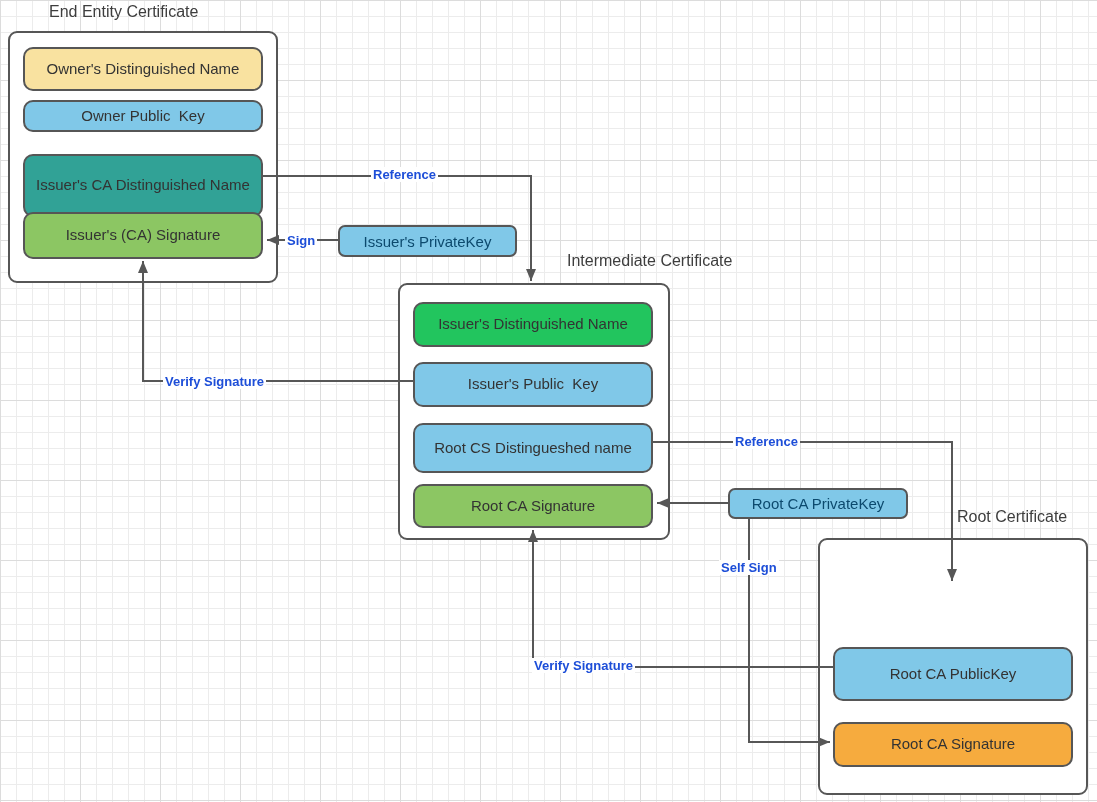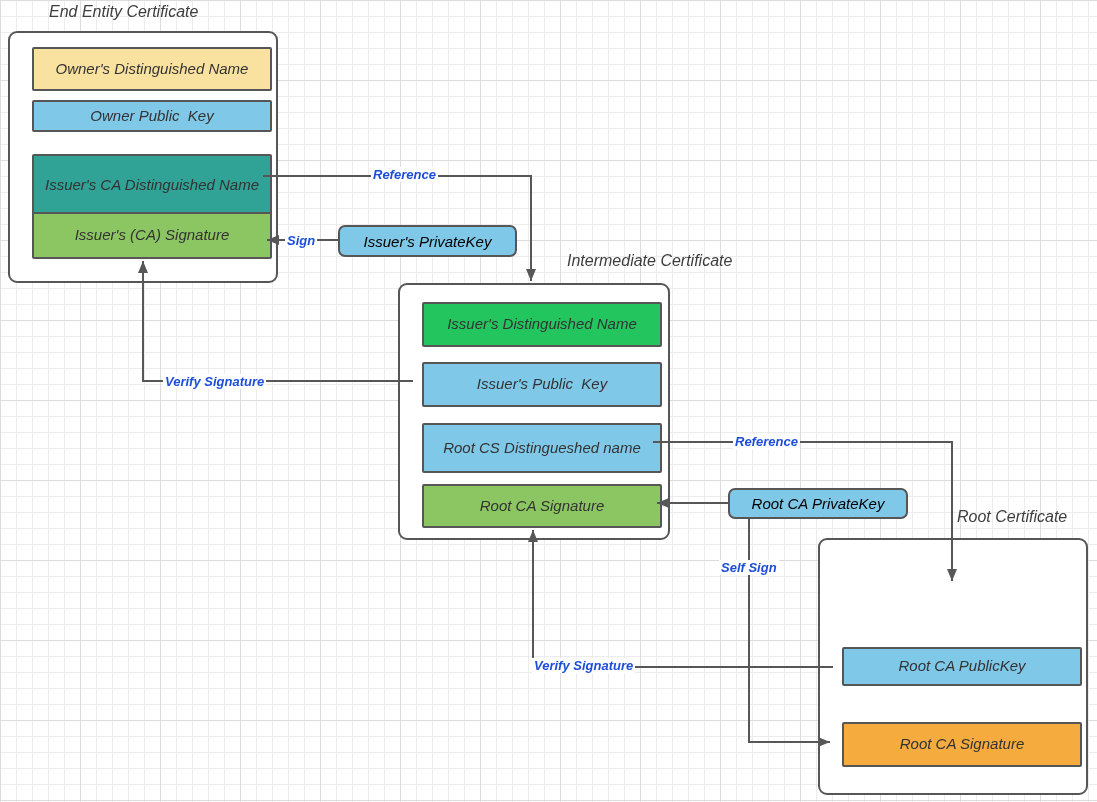--- a/index.html
+++ b/index.html
@@ -11,64 +11,63 @@
   .canvas {
     position: relative;
     width: 1097px; height: 802px;
     background-color: #ffffff;
     background-image:
       linear-gradient(#dcdcdc 1px, transparent 1px),
       linear-gradient(90deg, #dcdcdc 1px, transparent 1px),
       linear-gradient(#ececec 1px, transparent 1px),
       linear-gradient(90deg, #ececec 1px, transparent 1px);
     background-size: 80px 80px, 80px 80px, 16px 16px, 16px 16px;
-    font-style: italic;
   }
   .cert {
     position: absolute;
     background: #ffffff;
     border: 2px solid #565656;
     border-radius: 9px;
     box-sizing: border-box;
     z-index: 1;
   }
   .cert-title {
     position: absolute;
     font-size: 16px;
     color: #3d3d3d;
     white-space: nowrap;
     z-index: 1;
   }
   .field {
     position: absolute;
-    left: 22px;
+    left: 13px;
     width: 240px;
     border: 2px solid #565656;
-    border-radius: 2px;
+    border-radius: 10px;
     box-sizing: border-box;
     display: flex;
     align-items: center;
     justify-content: center;
     text-align: center;
     font-size: 15px;
     color: #333333;
     padding: 0 10px;
     white-space: pre-wrap;
     line-height: 1.25;
   }
   .keybox {
     position: absolute;
     border: 2px solid #565656;
     border-radius: 7px;
     box-sizing: border-box;
     display: flex;
     align-items: center;
     justify-content: center;
     font-size: 15px;
-    color: #000000;
+    color: #0c4a6e;
     z-index: 1;
   }
   .wires {
     position: absolute;
     left: 0; top: 0;
     width: 1097px; height: 802px;
     z-index: 2;
     pointer-events: none;
   }
   .edge-label {
@@ -99,21 +98,21 @@
   </div>
 
   <div class="cert" style="left:398px; top:283px; width:272px; height:257px;">
     <div class="field" style="top: 17px; height: 45px; background: #22c55e;">Issuer's Distinguished Name</div>
     <div class="field" style="top: 77px; height: 45px; background: rgb(128, 200, 232);">Issuer's Public  Key</div>
     <div class="field" style="top: 138px; height: 50px; background: rgb(128, 200, 232);">Root CS Distingueshed name</div>
     <div class="field" style="top: 199px; height: 44px; background: rgb(140, 198, 99);">Root CA Signature</div>
   </div>
 
   <div class="cert" style="left:818px; top:538px; width:270px; height:257px;">
-    <div class="field" style="top: 107px; height: 39px; background: rgb(128, 200, 232);">Root CA PublicKey</div>
+    <div class="field" style="top: 107px; height: 54px; background: rgb(128, 200, 232);">Root CA PublicKey</div>
     <div class="field" style="top: 182px; height: 45px; background: rgb(246, 171, 62);">Root CA Signature</div>
   </div>
 
   <div class="keybox" style="left: 338px; top: 225px; width: 179px; height: 32px; background: rgb(128, 200, 232);">Issuer's PrivateKey</div>
   <div class="keybox" style="left: 728px; top: 488px; width: 180px; height: 31px; background: rgb(128, 200, 232);">Root CA PrivateKey</div>
 
   <svg class="wires" width="1097" height="802" viewBox="0 0 1097 802" xmlns="http://www.w3.org/2000/svg">
     <defs>
       <marker id="arrow" markerUnits="userSpaceOnUse" markerWidth="13" markerHeight="11" refX="12" refY="5" orient="auto">
         <path d="M0,0 L12,5 L0,10 z" fill="#575757"></path>

